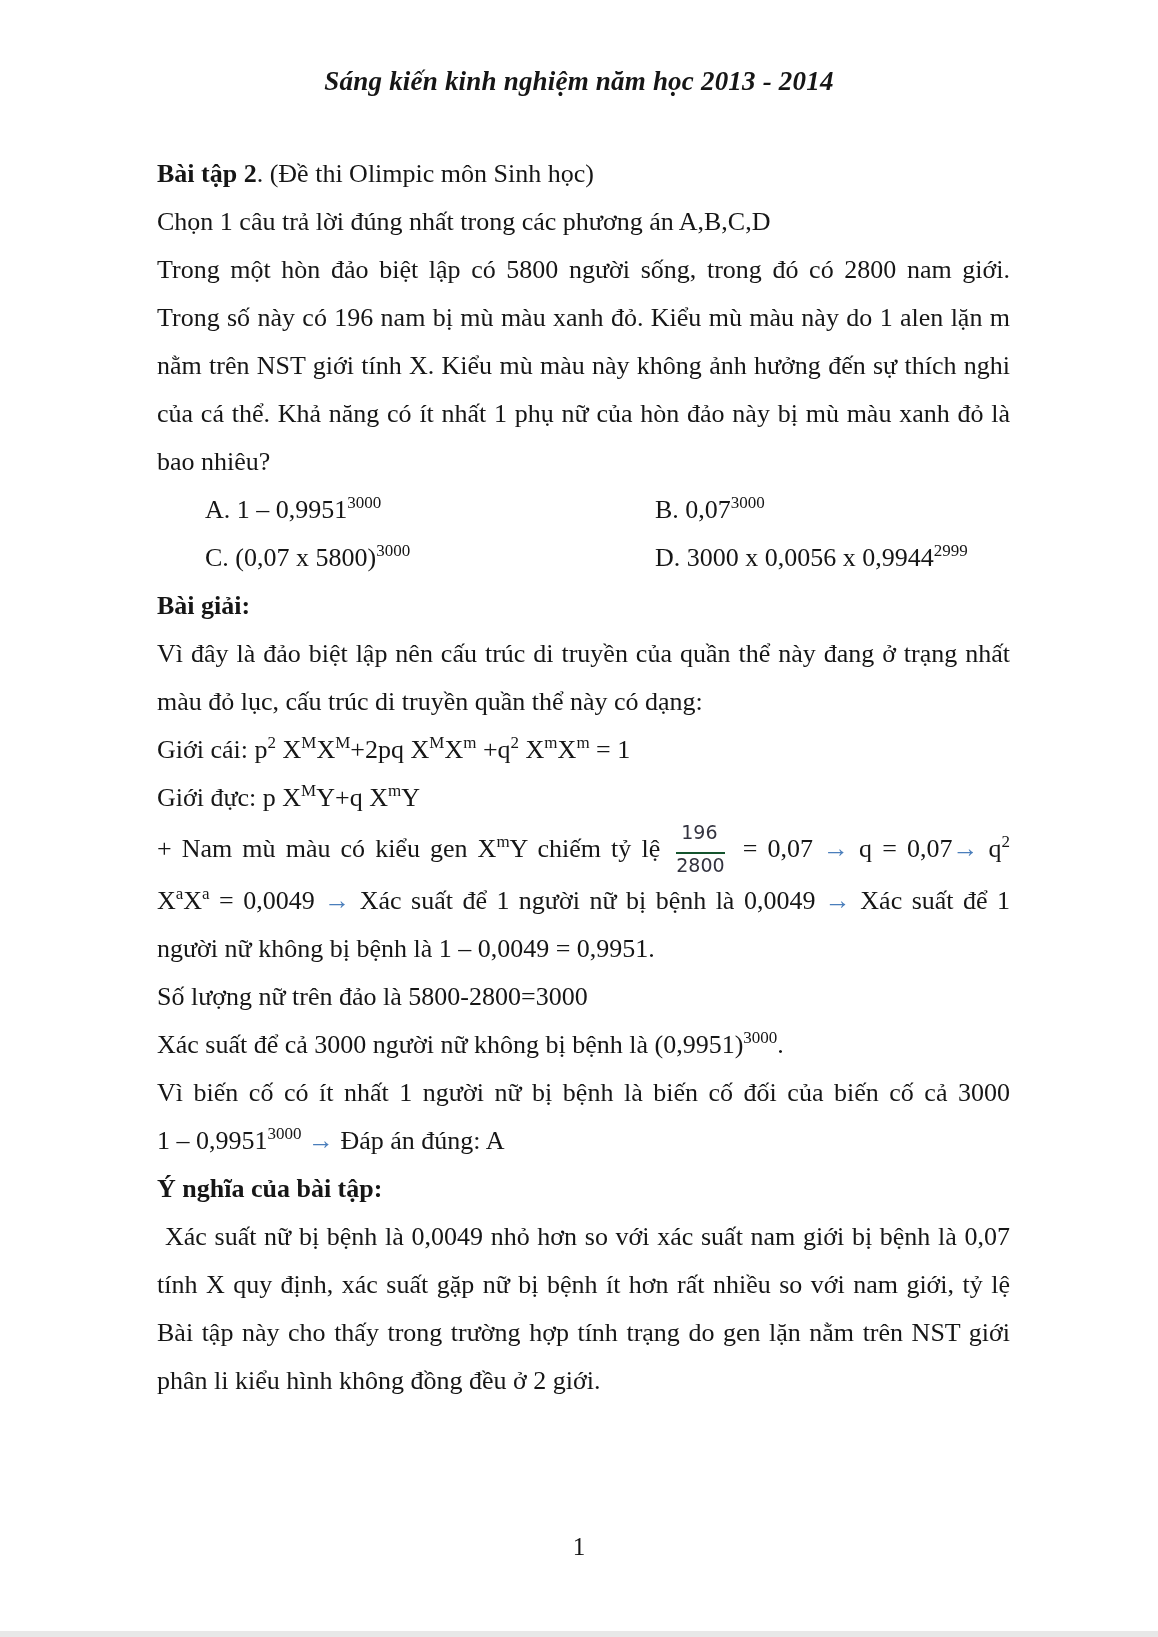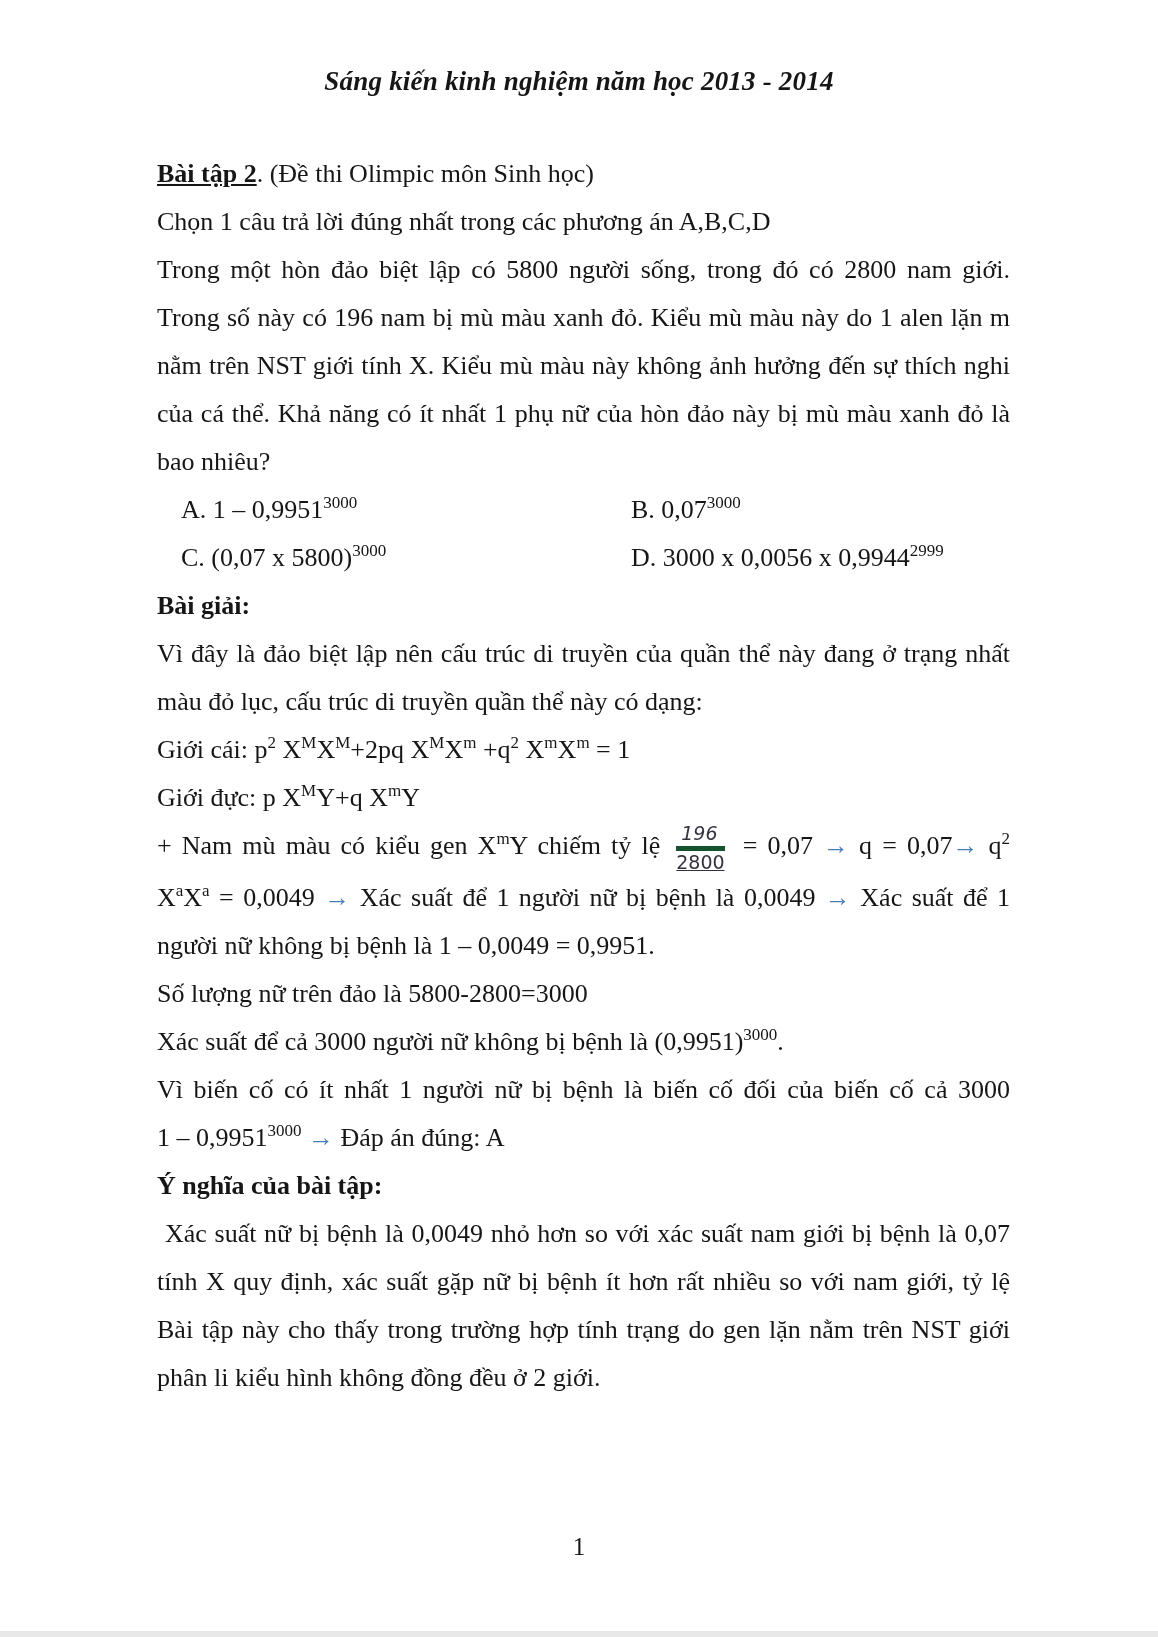--- a/index.html
+++ b/index.html
@@ -27,40 +27,40 @@
     min-height:48px;
     text-align:left;
   }
   .just {
     text-align:justify;
     text-align-last:justify;
     -moz-text-align-last:justify;
     text-justify:inter-word;
   }
   .bold { font-weight:bold; }
-  .ul { text-decoration:underline; }
+  .ul { }
   sup {
     font-size:17px;
     line-height:0;
     vertical-align:super;
   }
   .arrow { color:#4a7ebb; }
   .frac {
     display:inline-block;
     vertical-align:-15px;
     text-align:center;
     font-family:"DejaVu Sans","Liberation Sans",sans-serif;
     font-size:19px;
     line-height:1.15;
     margin:0 8px 0 6px;
     color:#33333f;
   }
-  .fnum { display:block; border-bottom:5px solid #14532d; padding:0 5px 1px;font-style:italic; }
-  .fden { display:block; padding-top:1px;text-decoration:underline; }
-  .optL { display:inline-block; margin-left:24px; width:450px; }
+  .fnum { display:block; border-bottom:2px solid #14532d; padding:0 5px 8px; }
+  .fden { display:block; padding-top:1px; }
+  .optL { display:inline-block; margin-left:48px; width:450px; }
   .optR { display:inline-block; }
   .pagenum {
     position:absolute; left:0; bottom:70px; width:100%;
     text-align:center; font-size:25px;
   }
 </style>
 </head>
 <body>
 
 <div class="page">

